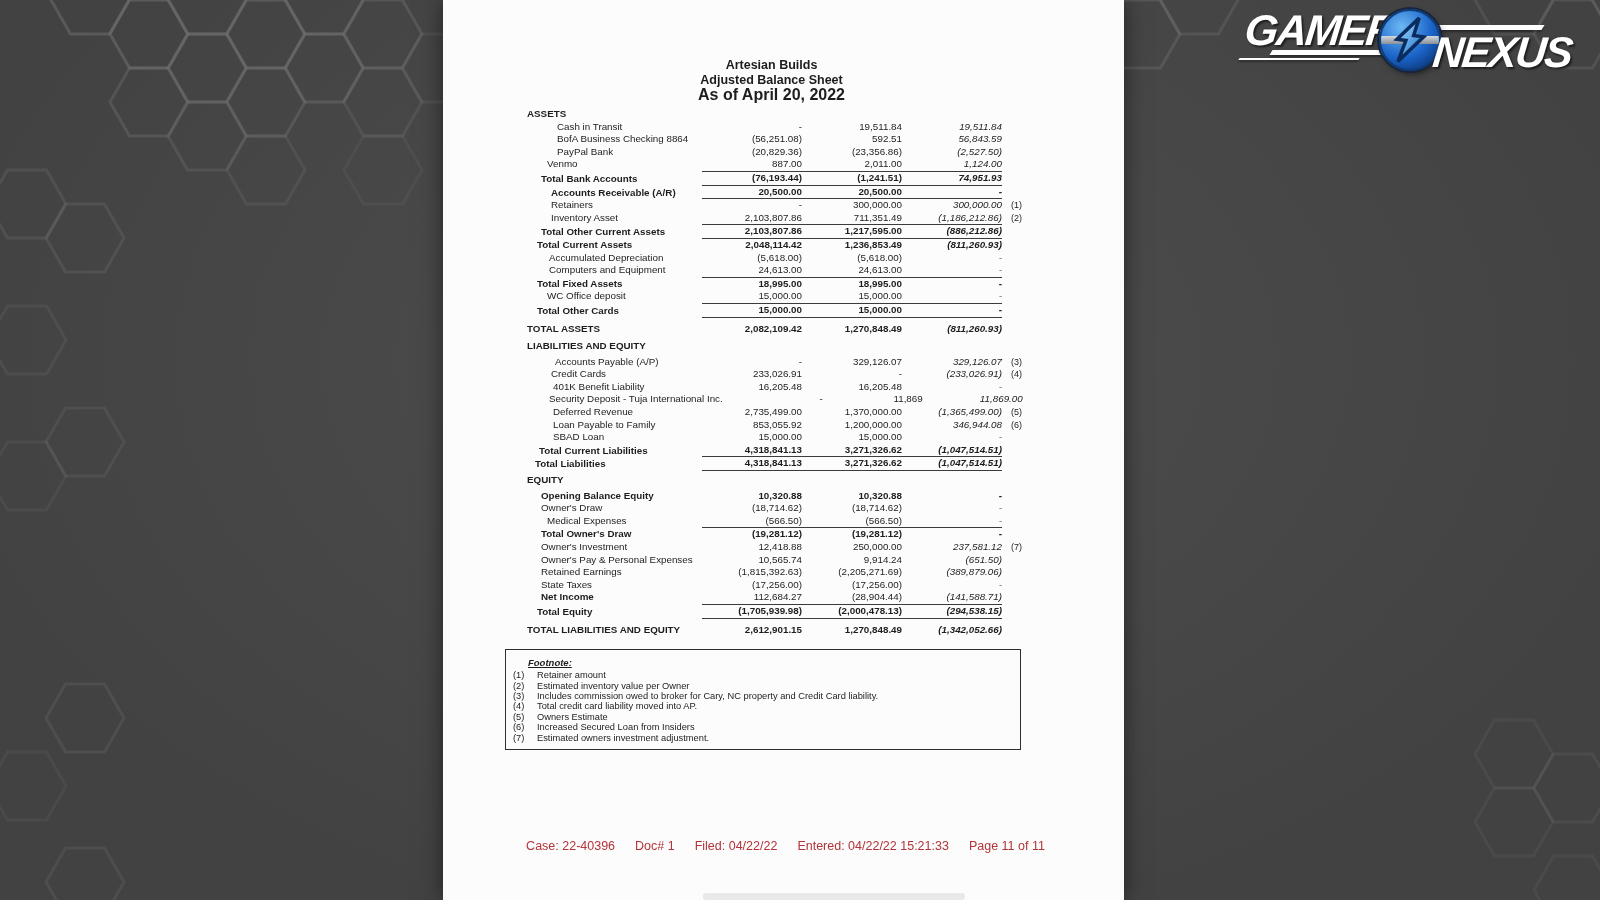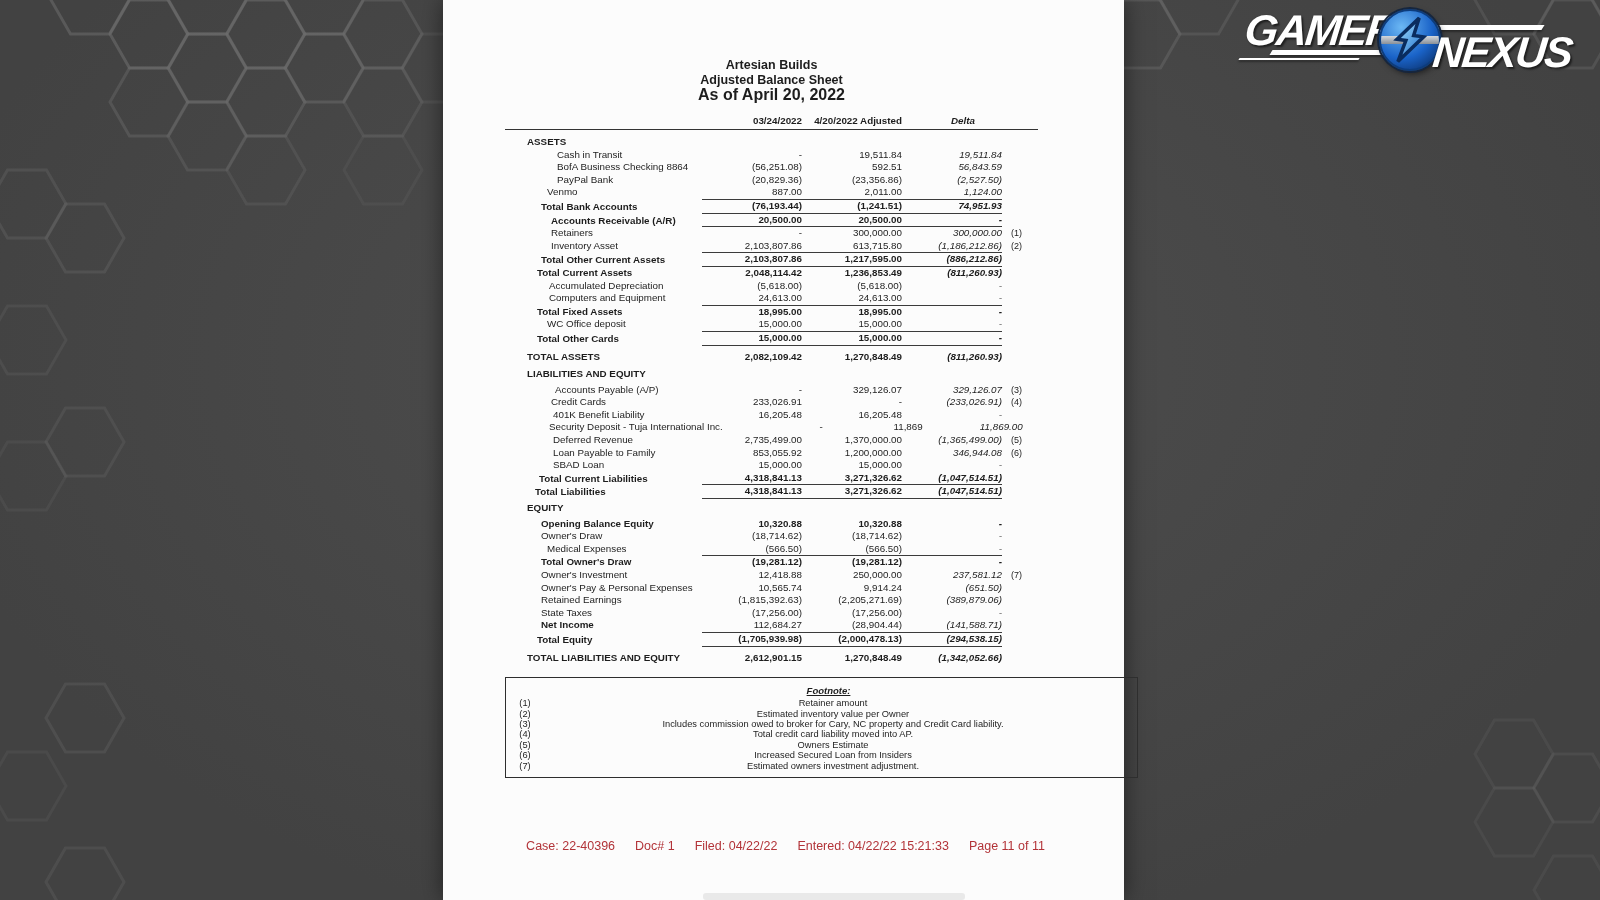--- a/index.html
+++ b/index.html
@@ -37,21 +37,21 @@
   .fn{width:36px;font-size:9px;padding-left:9px;box-sizing:border-box;}
   .b{font-weight:bold;}
   .lb .lab{font-weight:bold;}
   .ra{border-top:1px solid #3b3b3b;}
   .rb{border-bottom:1px solid #3b3b3b;}
   .gap-sm{margin-top:3px;}
   .gap-md{margin-top:5px;}
 
   .fbox{
     margin-top:13px;border:1.5px solid #2e2e2e;
-    padding:7px 8px 6px 7px;box-sizing:border-box;width:633px;text-align:center;
+    padding:7px 8px 6px 7px;box-sizing:border-box;width:516px;
   }
   .ftitle{font-size:9.5px;font-weight:bold;font-style:italic;text-decoration:underline;margin-left:15px;margin-bottom:2px;}
   .fitem{display:flex;font-size:9.3px;line-height:10.4px;}
   .fnum{width:24px;flex:none;}
   .ftext{flex:1;}
 
   .case-footer{
     position:absolute;left:4px;right:0;top:839px;
     display:flex;justify-content:center;gap:20px;
     color:#b23338;font-size:12.5px;font-weight:500;
@@ -157,27 +157,20 @@
 </div>
 
 <div class="page">
   <div class="sheet">
     <div class="titles">
       <div class="t1">Artesian Builds</div>
       <div class="t2">Adjusted Balance Sheet</div>
       <div class="t3">As of April 20, 2022</div>
     </div>
 
-    <div class="thead">
-      <div class="lab"></div>
-      <div class="hcell">03/24/2022</div>
-      <div class="hcell">4/20/2022 Adjusted</div>
-      <div class="hcell hdelta">Delta</div>
-      <div class="fnsp"></div>
-    </div>
 
     <div class="tbl">
         <div class="trow b">
           <div class="lab" style="padding-left: 22px;">ASSETS</div>
           <div class="vals">
             <div class="cell"></div>
             <div class="cell"></div>
             <div class="cell delta"></div>
           </div>
           <div class="fn"></div>
@@ -242,21 +235,21 @@
             <div class="cell">-</div>
             <div class="cell">300,000.00</div>
             <div class="cell delta">300,000.00</div>
           </div>
           <div class="fn">(1)</div>
         </div>
         <div class="trow">
           <div class="lab" style="padding-left: 46px;">Inventory Asset</div>
           <div class="vals">
             <div class="cell">2,103,807.86</div>
-            <div class="cell">613,715.80</div>
+            <div class="cell">711,351.49</div>
             <div class="cell delta">(1,186,212.86)</div>
           </div>
           <div class="fn">(2)</div>
         </div>
         <div class="trow b">
           <div class="lab" style="padding-left: 36px;">Total Other Current Assets</div>
           <div class="vals ra rb">
             <div class="cell">2,103,807.86</div>
             <div class="cell">1,217,595.00</div>
             <div class="cell delta">(886,212.86)</div>

